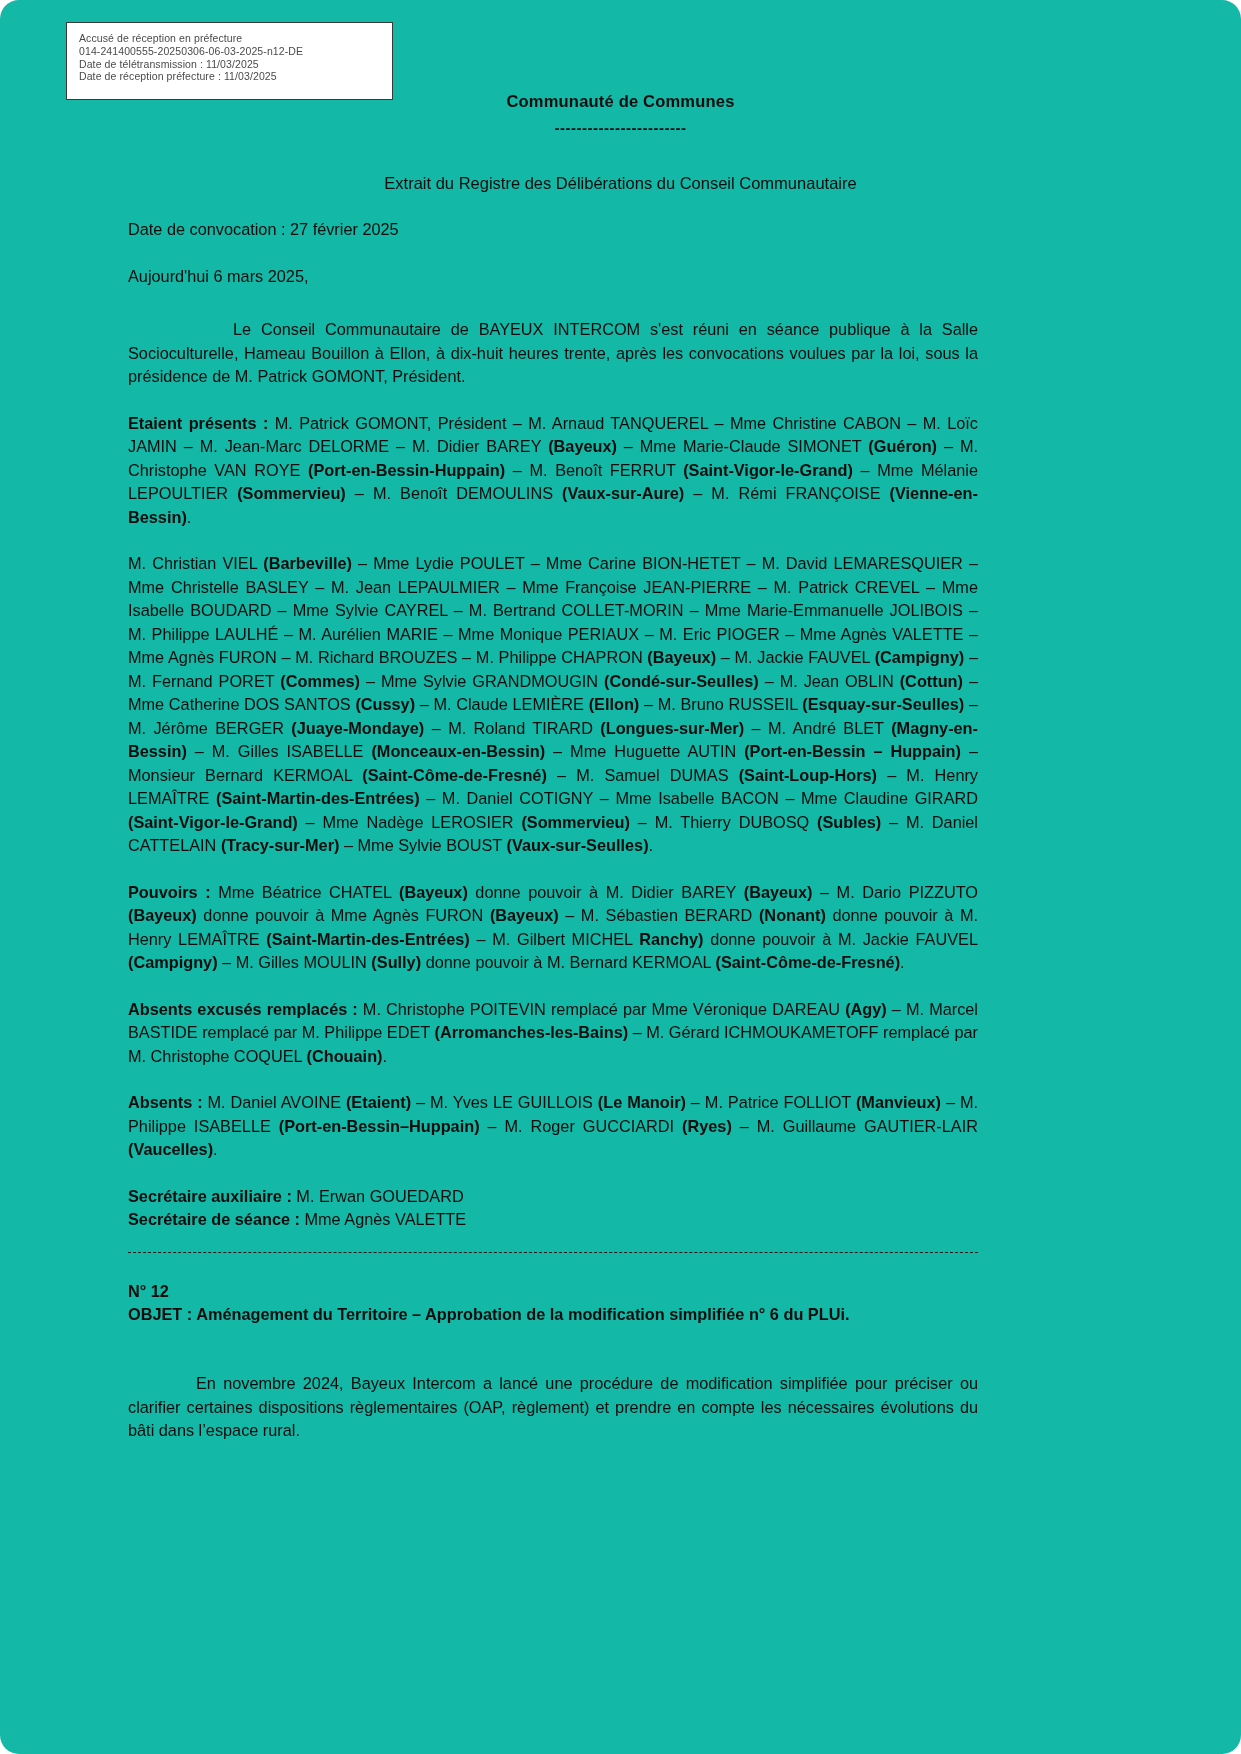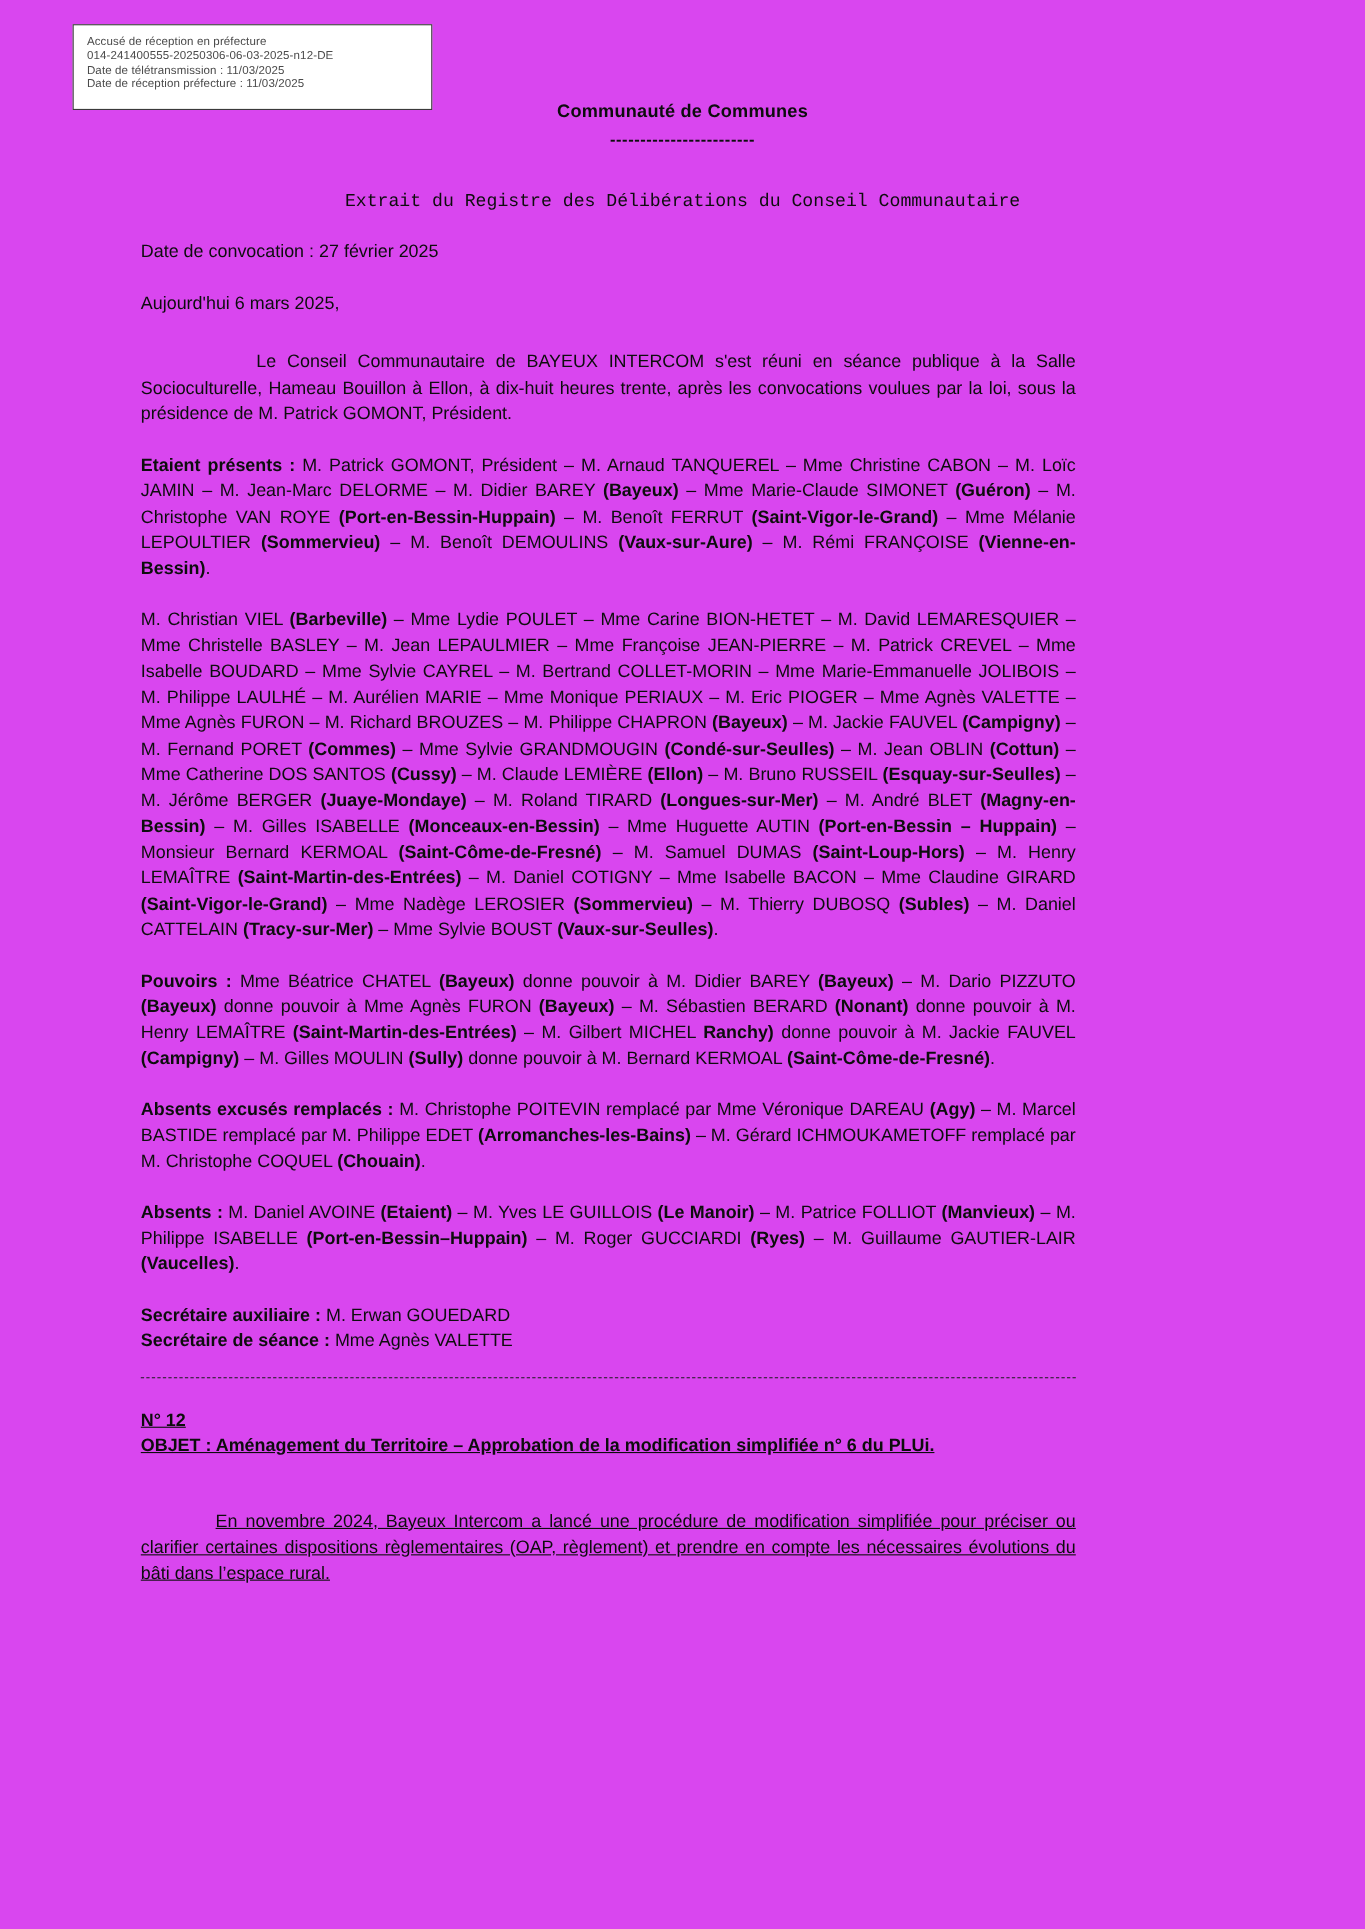--- a/index.html
+++ b/index.html
@@ -14,21 +14,22 @@
     position: relative;
     font-family: "Liberation Sans", sans-serif;
     color: #0d0d0d;
     overflow: hidden;
   }
 
   .page {
     position: relative;
     width: 1241px;
     height: 1754px;
-    background: #d946ef;
+    background: #14b8a6;
+    border-radius: 19px;
   }
 
   
   .stamp-box {
     position: absolute;
     left: 66px;
     top: 22px;
     width: 327px;
     height: 78px;
     border: 1px solid #3a3a3a;
@@ -76,21 +77,20 @@
   }
 
   .subtitle {
     position: absolute;
     left: 0;
     top: 172px;
     width: 1241px;
     text-align: center;
     font-size: 16.5px;
     line-height: 22px;
-    font-family: Liberation Mono, monospace;
   }
 
   
   .body-block {
     position: absolute;
     left: 128px;
     top: 218px;
     width: 850px;
   }
 
@@ -129,21 +129,20 @@
     border-top: 1.5px dashed #1a1a1a;
     height: 0;
   }
 
   
   .decision {
     position: absolute;
     left: 128px;
     top: 1280px;
     width: 850px;
-    text-decoration: underline;
   }
   .deci-num {
     font-size: 16.3px;
     font-weight: bold;
     line-height: 23px;
     margin: 0;
   }
   .deci-objet {
     font-size: 16.3px;
     font-weight: bold;

